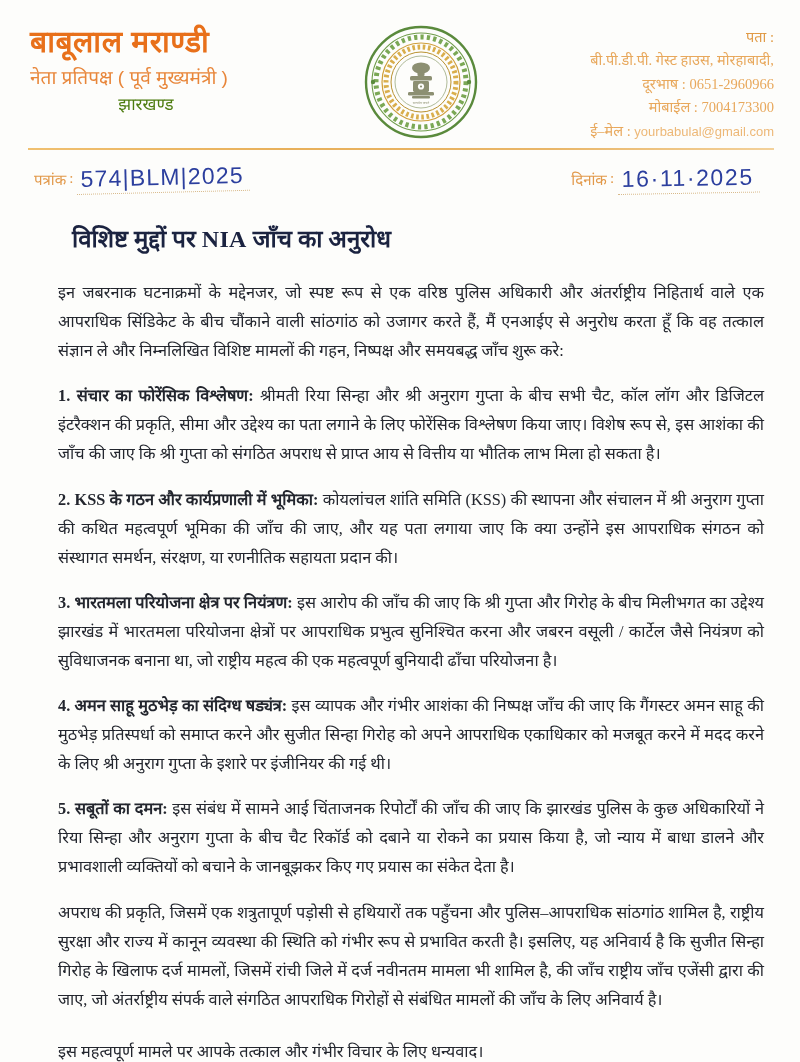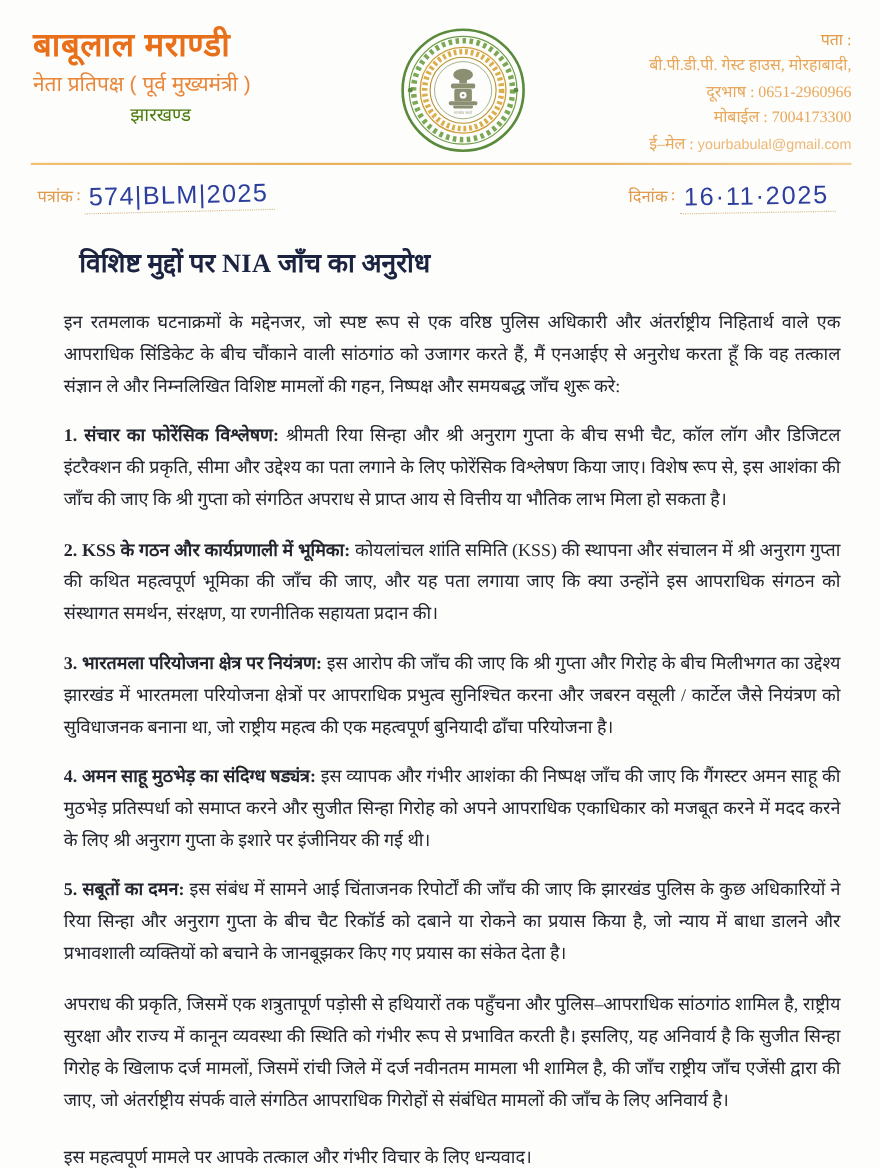--- a/index.html
+++ b/index.html
@@ -244,21 +244,21 @@
       <span class="rd-value date-val">16·11·2025</span>
     </div>
   </div>
 
   <div class="subject">
     <span>विशिष्ट मुद्दों पर </span><span class="nia">NIA</span><span> जाँच का अनुरोध</span>
   </div>
 
   <div class="body-wrap">
 
-    <p class="para first">इन रतमलाक घटनाक्रमों के मद्देनजर, जो स्पष्ट रूप से एक वरिष्ठ पुलिस अधिकारी और अंतर्राष्ट्रीय निहितार्थ वाले एक आपराधिक सिंडिकेट के बीच चौंकाने वाली सांठगांठ को उजागर करते हैं, मैं एनआईए से अनुरोध करता हूँ कि वह तत्काल संज्ञान ले और निम्नलिखित विशिष्ट मामलों की गहन, निष्पक्ष और समयबद्ध जाँच शुरू करे:</p>
+    <p class="para first">इन जबरनाक घटनाक्रमों के मद्देनजर, जो स्पष्ट रूप से एक वरिष्ठ पुलिस अधिकारी और अंतर्राष्ट्रीय निहितार्थ वाले एक आपराधिक सिंडिकेट के बीच चौंकाने वाली सांठगांठ को उजागर करते हैं, मैं एनआईए से अनुरोध करता हूँ कि वह तत्काल संज्ञान ले और निम्नलिखित विशिष्ट मामलों की गहन, निष्पक्ष और समयबद्ध जाँच शुरू करे:</p>
 
     <p class="para">
       <span class="num">1.</span>
       <span class="lead">संचार का फोरेंसिक विश्लेषण:</span><span> श्रीमती रिया सिन्हा और श्री अनुराग गुप्ता के बीच सभी चैट, कॉल लॉग और डिजिटल इंटरैक्शन की प्रकृति, सीमा और उद्देश्य का पता लगाने के लिए फोरेंसिक विश्लेषण किया जाए। विशेष रूप से, इस आशंका की जाँच की जाए कि श्री गुप्ता को संगठित अपराध से प्राप्त आय से वित्तीय या भौतिक लाभ मिला हो सकता है।</span>
     </p>
 
     <p class="para">
       <span class="num">2.</span>
       <span class="lead">KSS के गठन और कार्यप्रणाली में भूमिका:</span><span> कोयलांचल शांति समिति (KSS) की स्थापना और संचालन में श्री अनुराग गुप्ता की कथित महत्वपूर्ण भूमिका की जाँच की जाए, और यह पता लगाया जाए कि क्या उन्होंने इस आपराधिक संगठन को संस्थागत समर्थन, संरक्षण, या रणनीतिक सहायता प्रदान की।</span>
     </p>

